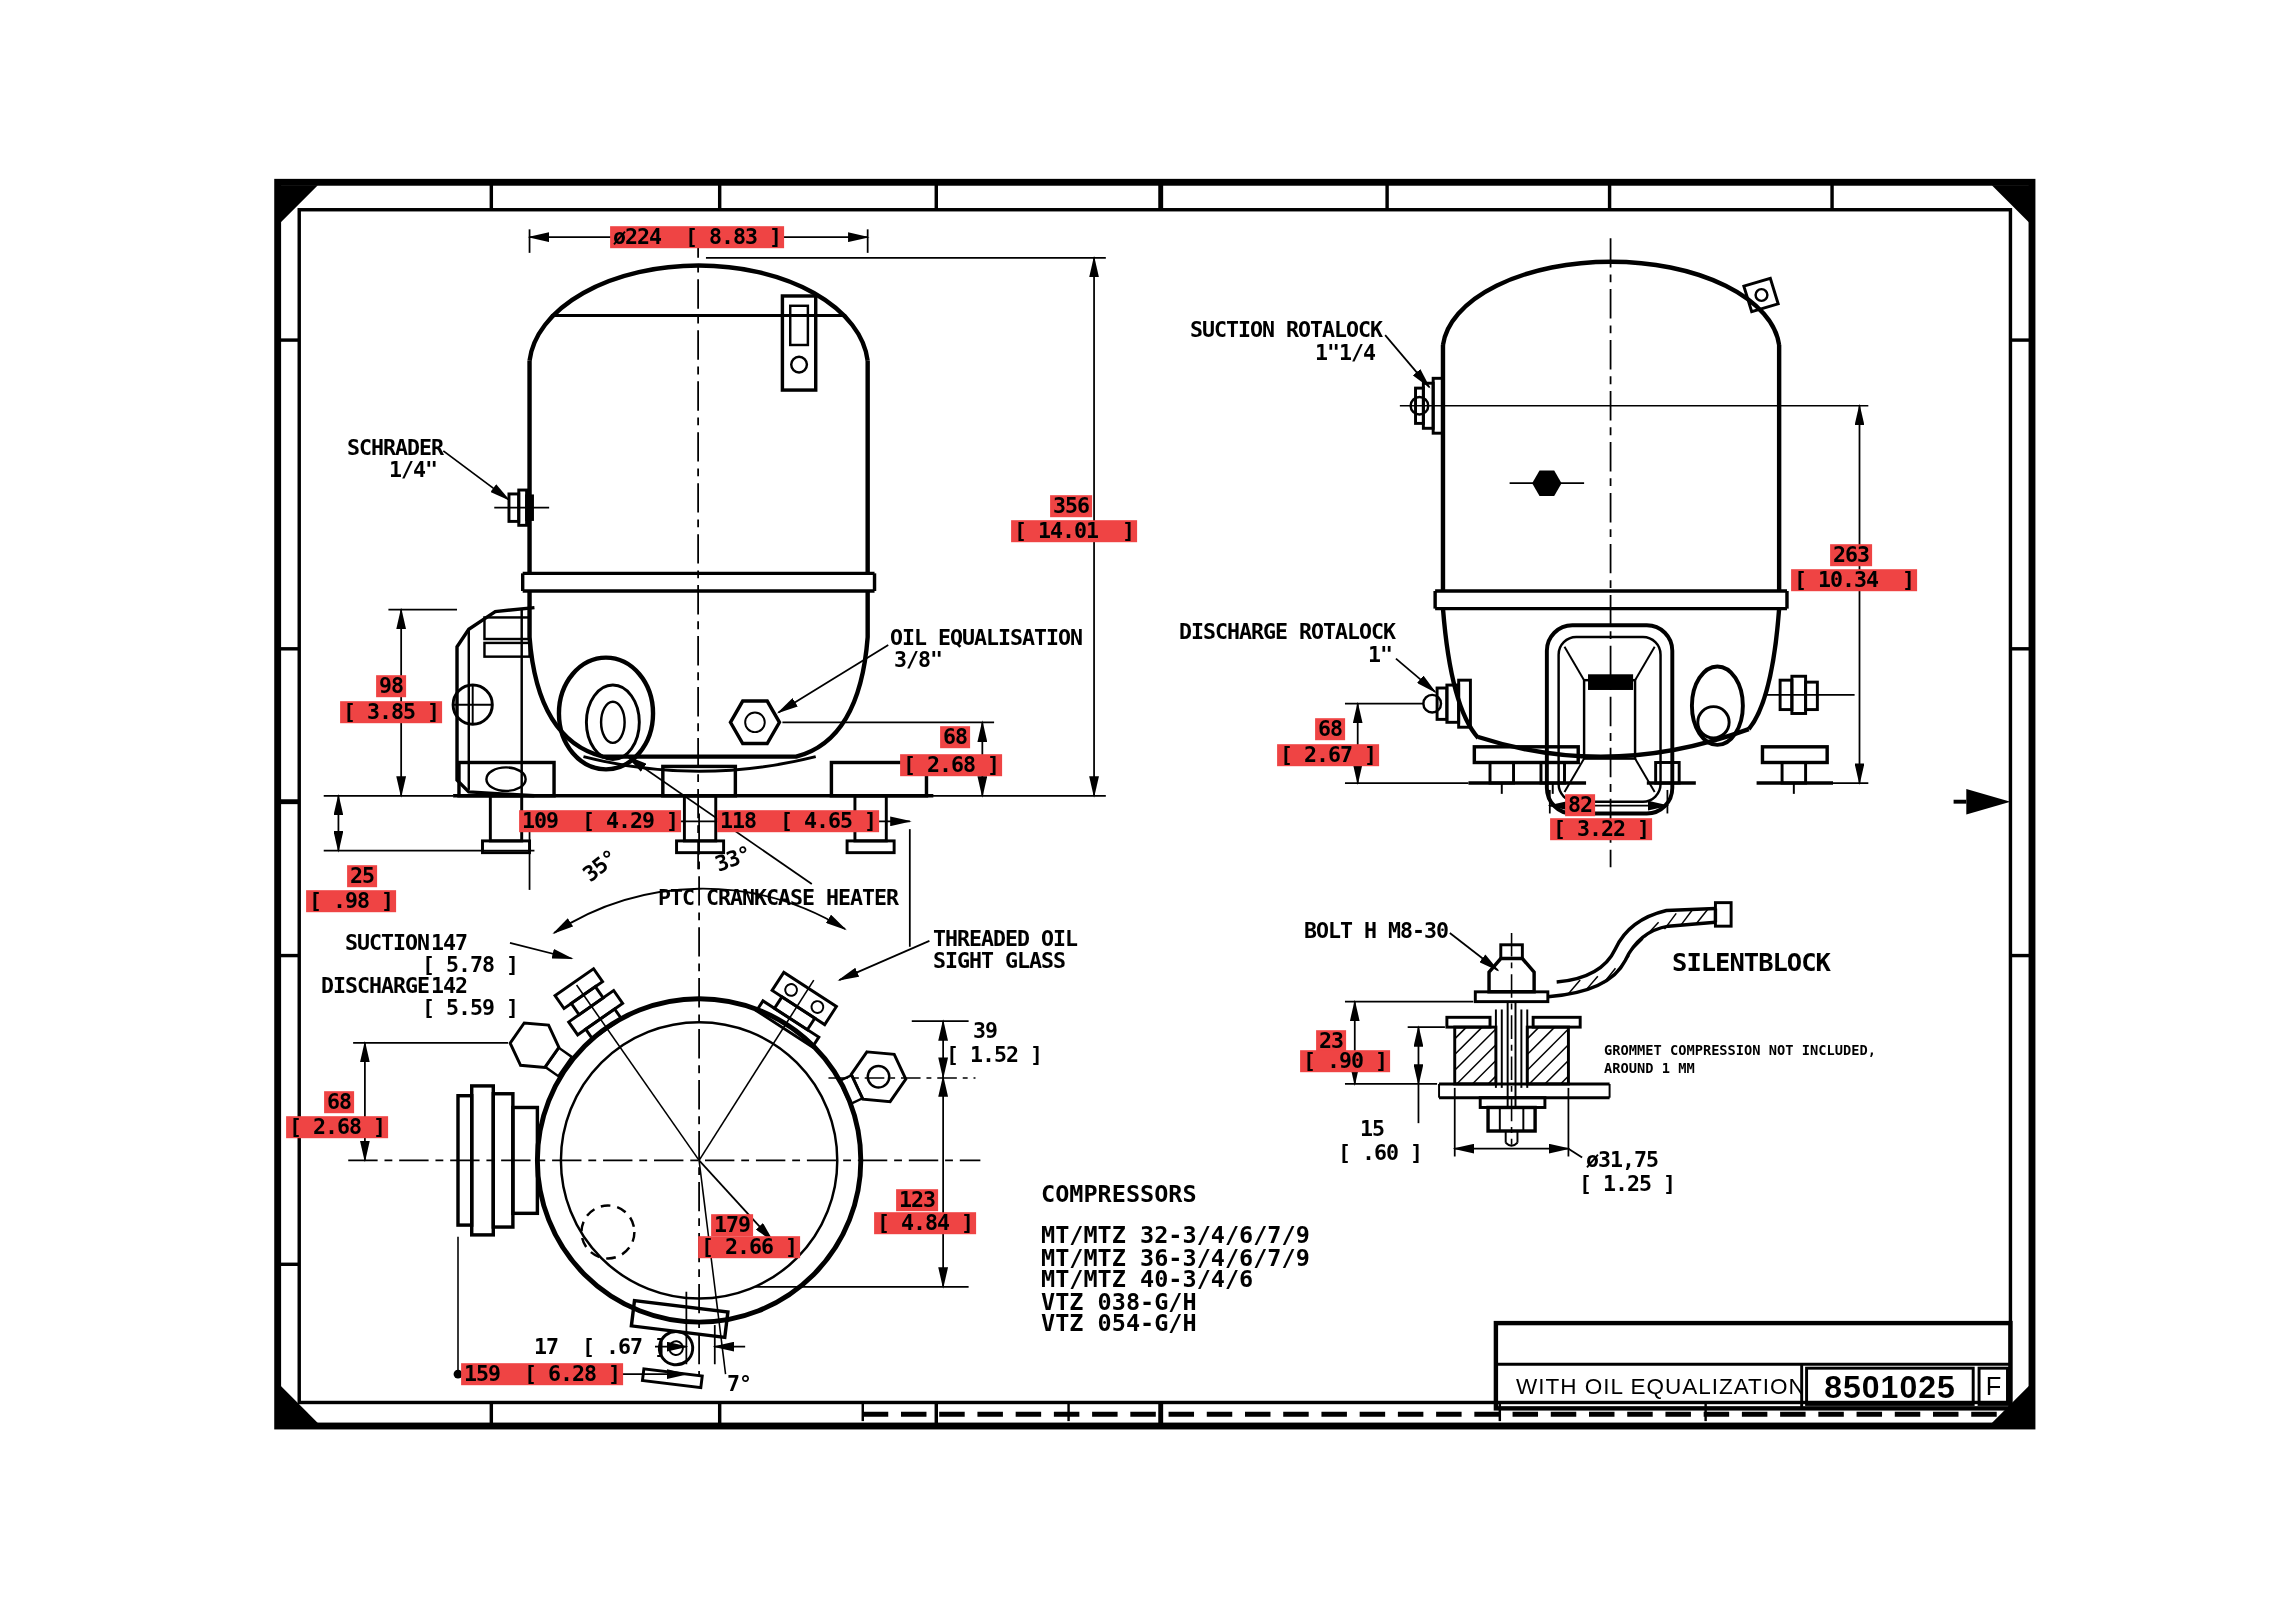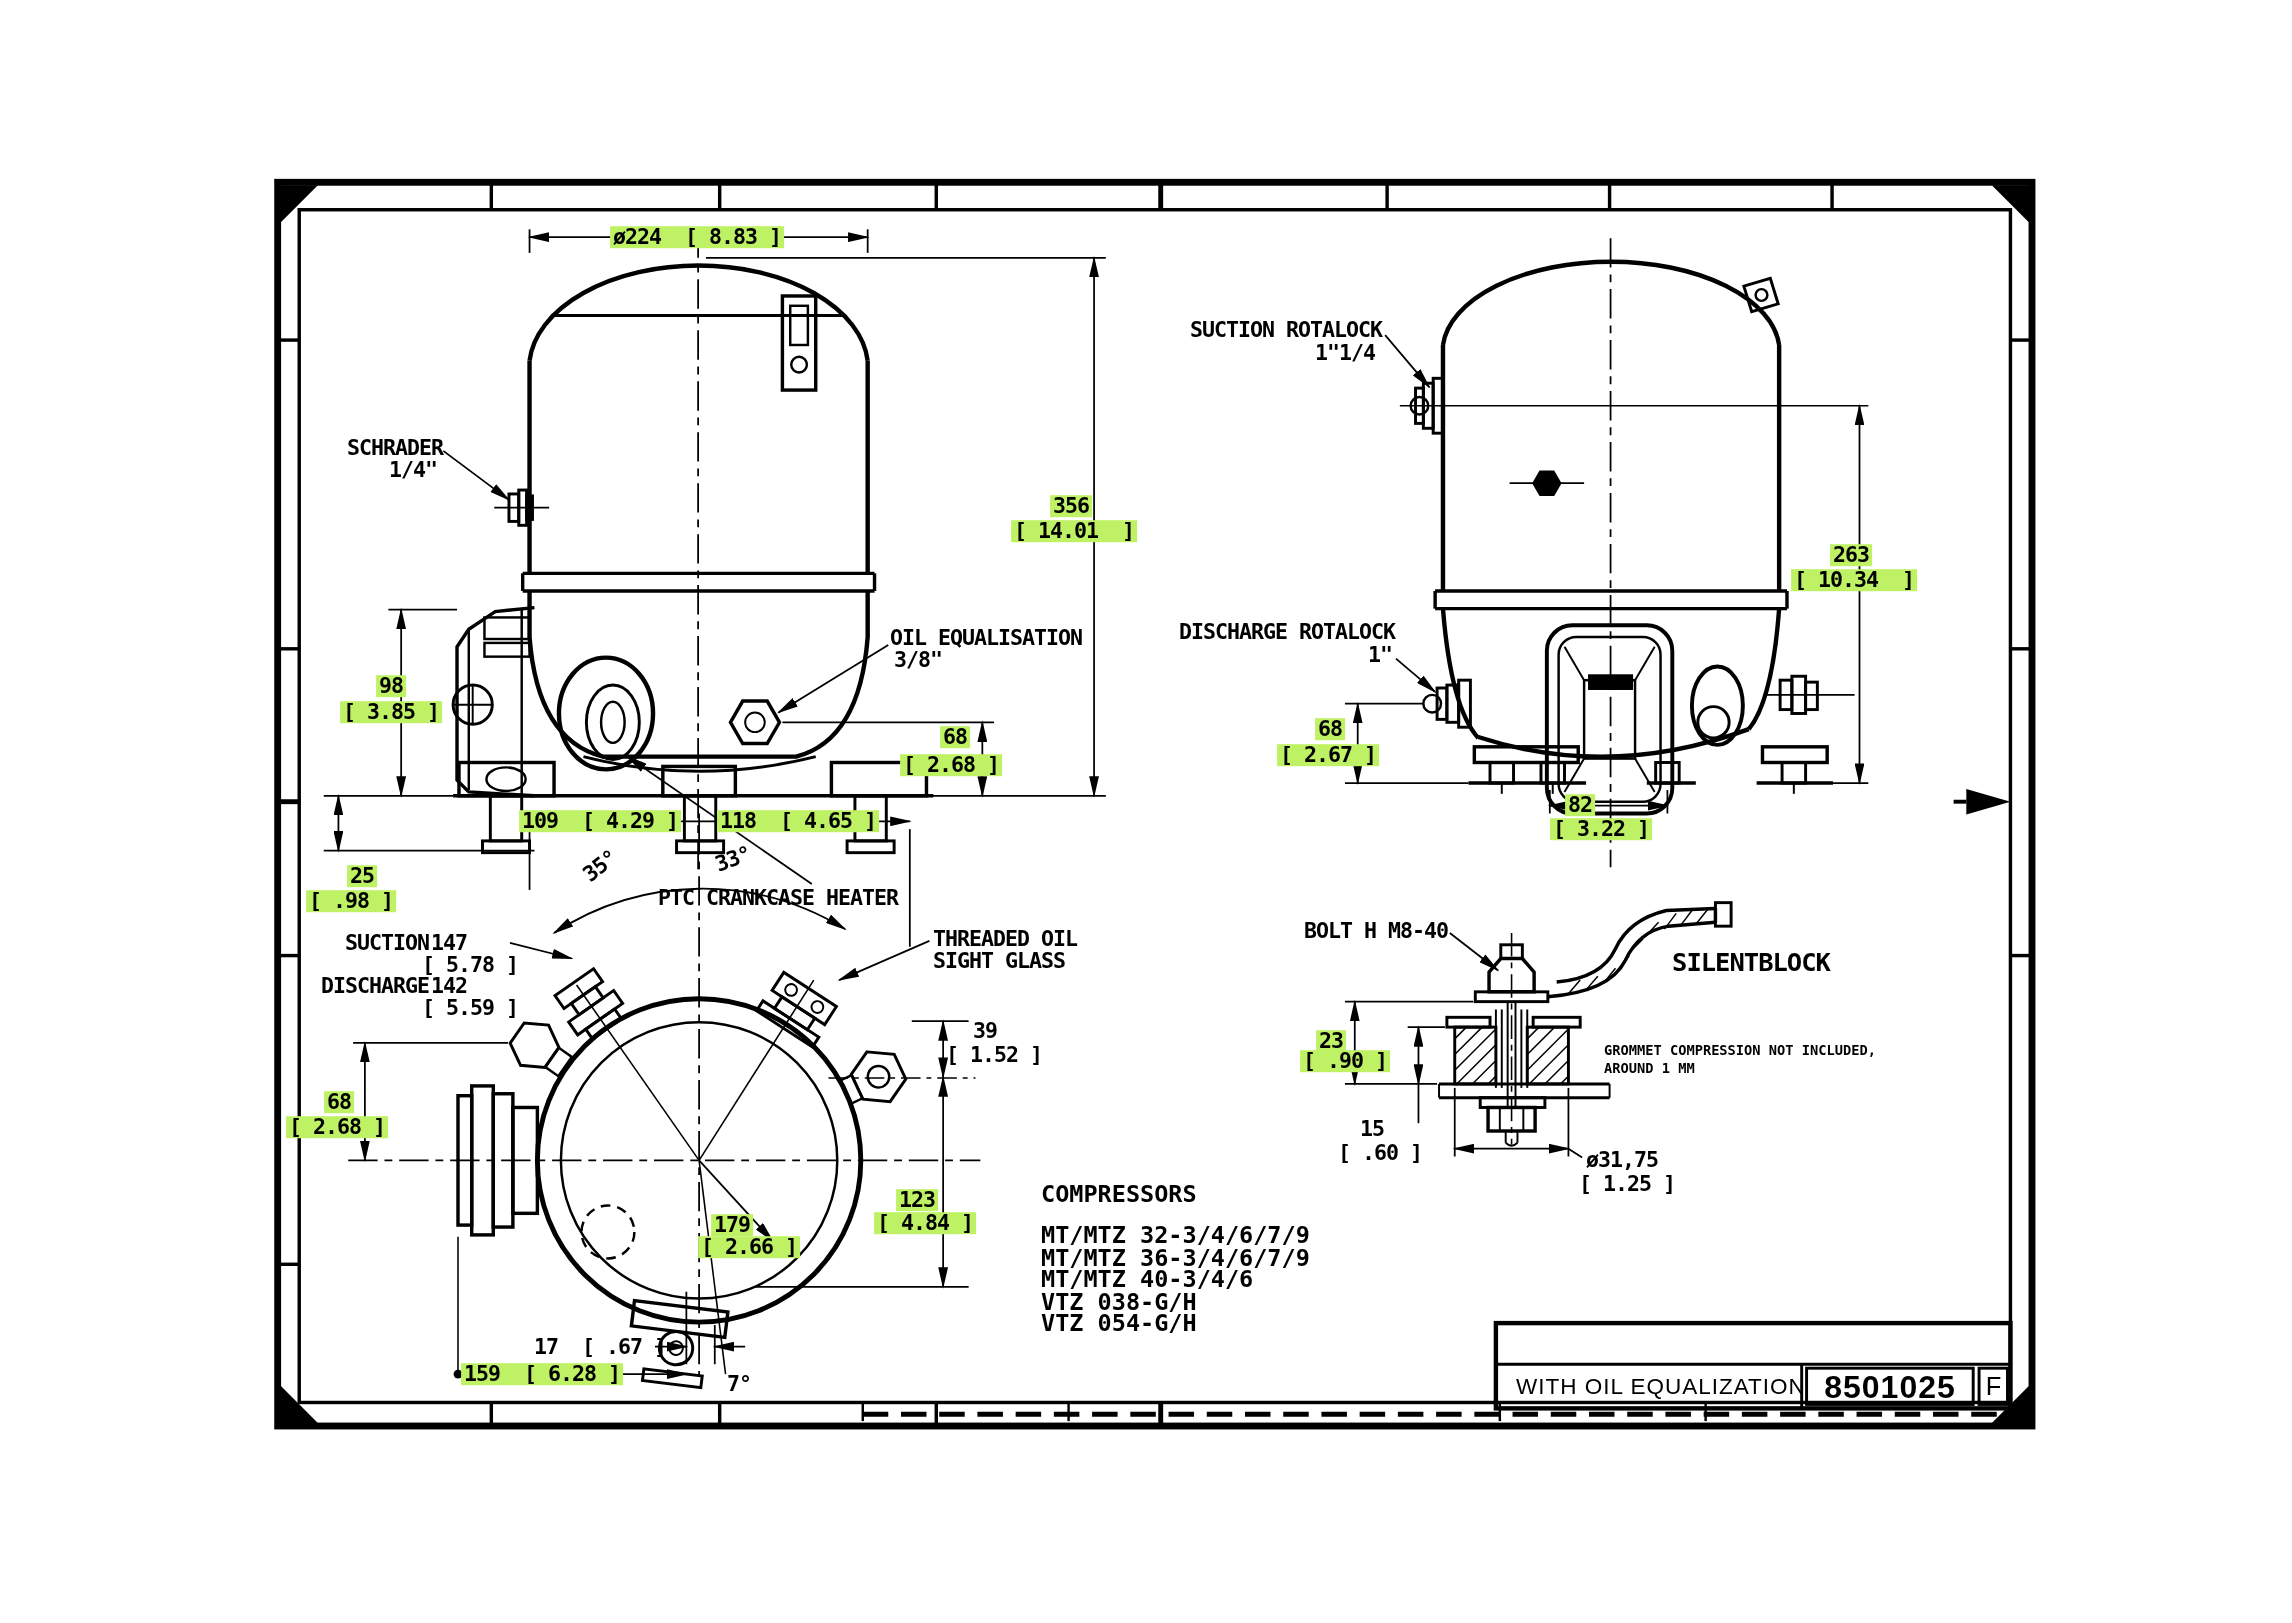--- a/index.html
+++ b/index.html
@@ -3,21 +3,21 @@
 <meta charset="utf-8">
 <style>
   html,body{margin:0;padding:0;background:#fff;}
   #sheet{position:relative;width:2293px;height:1623px;background:#ffffff;overflow:hidden;
          font-family:"DejaVu Sans Mono", monospace;color:#000;}
   svg{position:absolute;left:0;top:0;}
   .lbl{position:absolute;transform:translate(-50%,-50%);white-space:pre;
        font:bold 21.6px "DejaVu Sans Mono",monospace;letter-spacing:-1px;line-height:1;}
   .lbl-l{position:absolute;transform:translate(0,-50%);white-space:pre;
        font:bold 21.6px "DejaVu Sans Mono",monospace;letter-spacing:-1px;line-height:1;}
-  .onl{background:#bef264;padding:0 2.9px;}
+  .onl{background:#ef4444;padding:0 2.9px;}
   .sm{font-size:13.7px;letter-spacing:0;}
   .big{font-size:25.5px;}
   .cmp{font-size:23.5px;letter-spacing:0;}
   .rot38{transform:translate(-50%,-50%) rotate(-38deg);}
   .rot20{transform:translate(-50%,-50%) rotate(-20deg);}
   .tb{font-family:"Liberation Sans",sans-serif;font-weight:bold;letter-spacing:1px;}
   .tb1{font-size:33px;}
   .tb2{font-size:22.5px;font-weight:normal;}
   .tb3{font-size:32px;font-weight:bold;}
   .tb4{font-size:25.5px;font-weight:normal;}
@@ -447,21 +447,21 @@
 <div class="lbl onl" style="left:339px;top:1102px">68</div>
 <div class="lbl onl" style="left:337px;top:1127px">[ 2.68 ]</div>
 <div class="lbl onl" style="left:732px;top:1225px">179</div>
 <div class="lbl onl" style="left:749px;top:1247px">[ 2.66 ]</div>
 <div class="lbl onl" style="left:917px;top:1200px">123</div>
 <div class="lbl onl" style="left:925px;top:1223px">[ 4.84 ]</div>
 <div class="lbl" style="left:600px;top:1347px">17  [ .67 ]</div>
 <div class="lbl onl" style="left:542px;top:1374px">159  [ 6.28 ]</div>
 <div class="lbl" style="left:739px;top:1384px">7°</div>
 
-<div class="lbl" style="left:1376px;top:931px">BOLT H M8-40</div>
+<div class="lbl" style="left:1376px;top:931px">BOLT H M8-30</div>
 <div class="lbl big" style="left:1751px;top:963px">SILENTBLOCK</div>
 <div class="lbl-l sm" style="left:1604px;top:1051px">GROMMET COMPRESSION NOT INCLUDED,</div>
 <div class="lbl-l sm" style="left:1604px;top:1069px">AROUND 1 MM</div>
 <div class="lbl onl" style="left:1331px;top:1041px">23</div>
 <div class="lbl onl" style="left:1345px;top:1061px">[ .90 ]</div>
 <div class="lbl" style="left:1372px;top:1129px">15</div>
 <div class="lbl" style="left:1380px;top:1153px">[ .60 ]</div>
 <div class="lbl-l" style="left:1586px;top:1160px">ø31,75</div>
 <div class="lbl" style="left:1627px;top:1184px">[ 1.25 ]</div>
 

